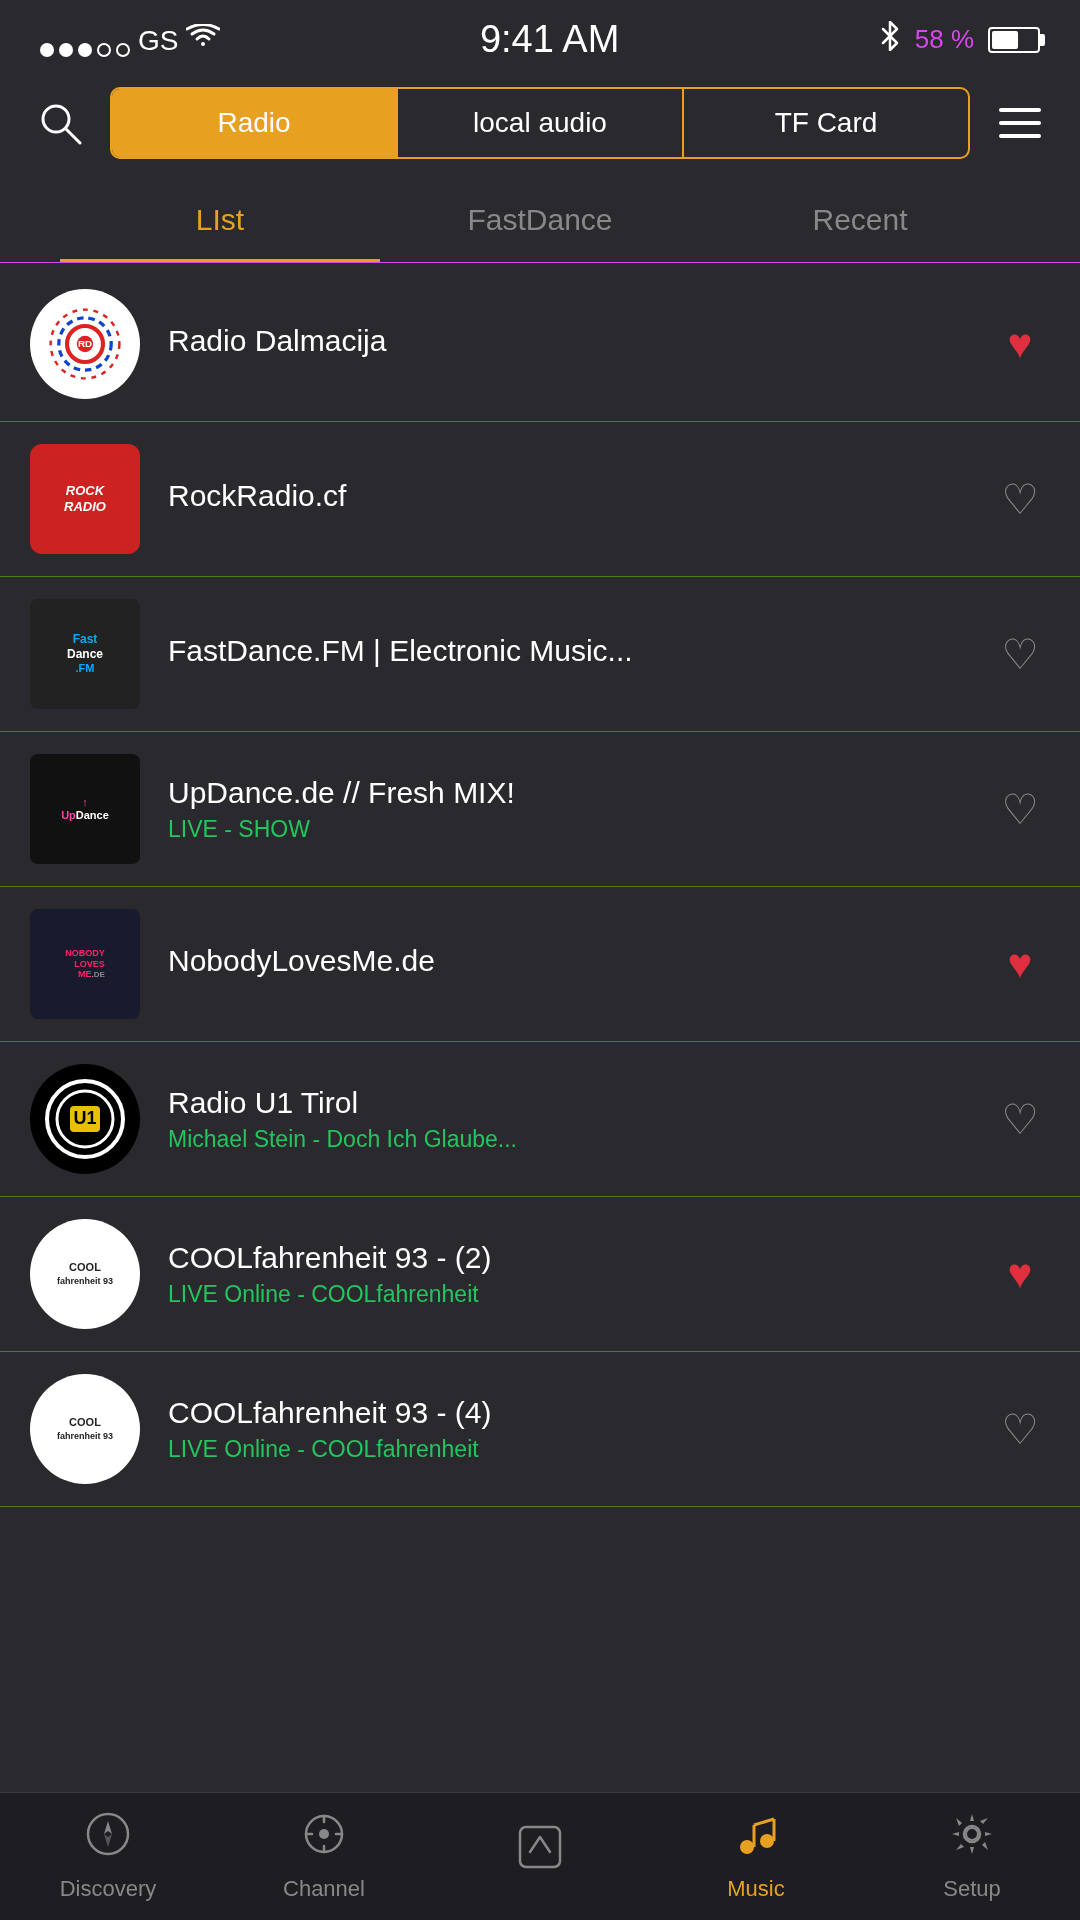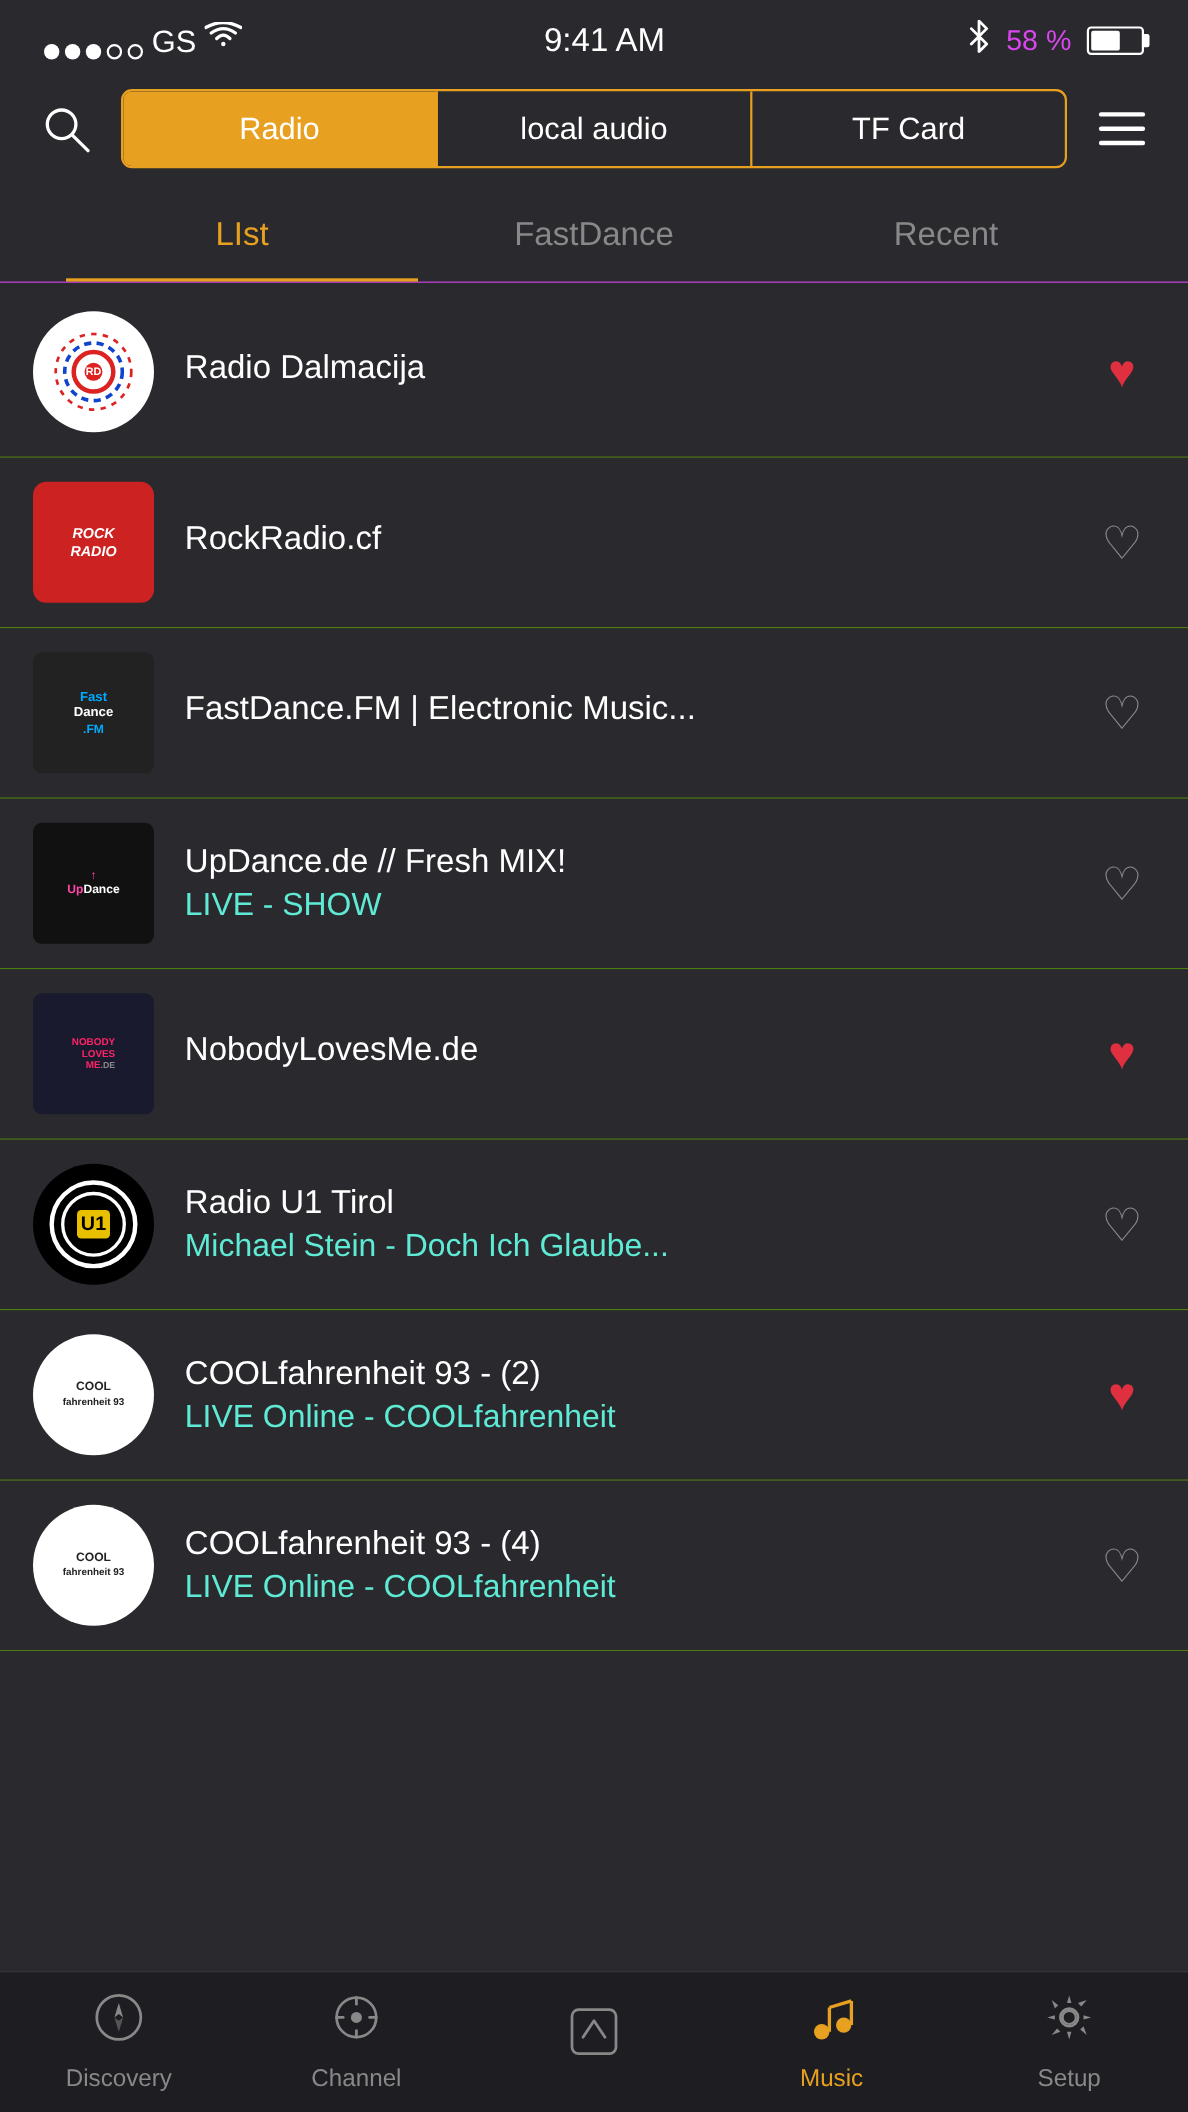--- a/index.html
+++ b/index.html
@@ -34,21 +34,21 @@
       width: 14px; height: 14px;
       border-radius: 50%;
       background: #fff;
     }
     .dot.empty { background: transparent; border: 2px solid #fff; }
     .status-gs {
       font-size: 28px; color: #fff; font-weight: 500;
     }
     .wifi-icon { font-size: 30px; }
     .status-center {
-      font-size: 30px; font-weight: 500; color: #fff;
+      font-size: 38px; font-weight: 500; color: #fff;
     }
     .status-right {
       display: flex; align-items: center; gap: 14px;
     }
     .bluetooth-icon { font-size: 26px; color: #fff; }
     .battery-text { font-size: 26px; color: #d946ef; }
     .battery-icon {
       width: 52px; height: 26px;
       border: 2px solid #fff;
       border-radius: 4px;
@@ -186,22 +186,22 @@
     .station-name {
       font-size: 30px;
       font-weight: 400;
       color: #fff;
       white-space: nowrap;
       overflow: hidden;
       text-overflow: ellipsis;
       margin-bottom: 6px;
     }
     .station-sub {
-      font-size: 29px;
-      color: #5eead4;
+      font-size: 23px;
+      color: #22c55e;
       white-space: nowrap;
       overflow: hidden;
       text-overflow: ellipsis;
     }
 
     .fav-btn {
       width: 60px; height: 60px;
       display: flex; align-items: center; justify-content: center;
       flex-shrink: 0;
       cursor: pointer;

